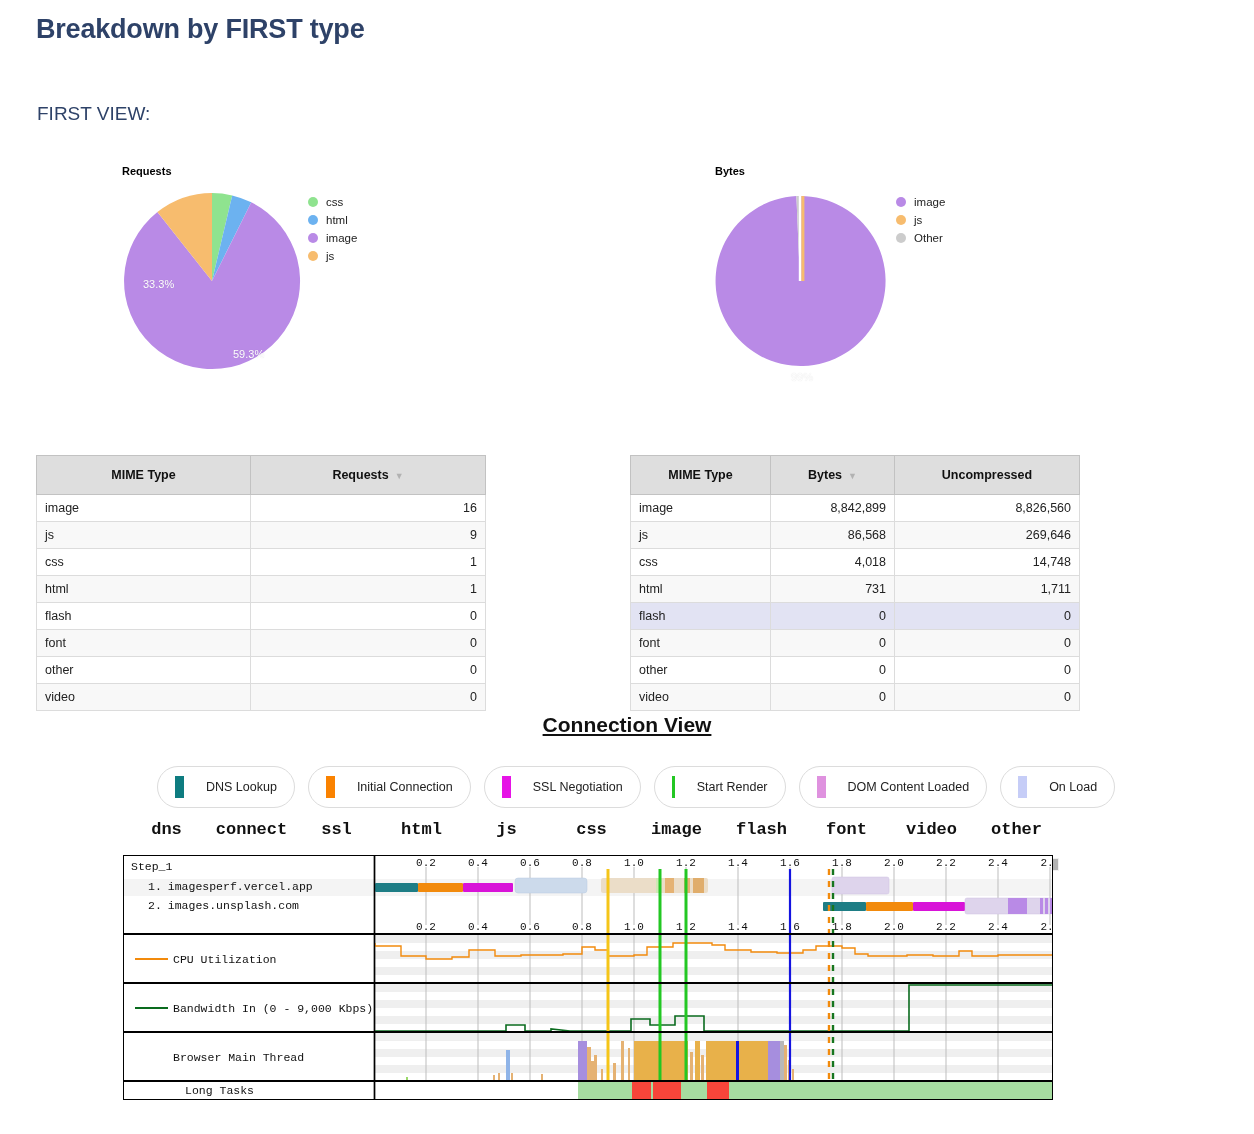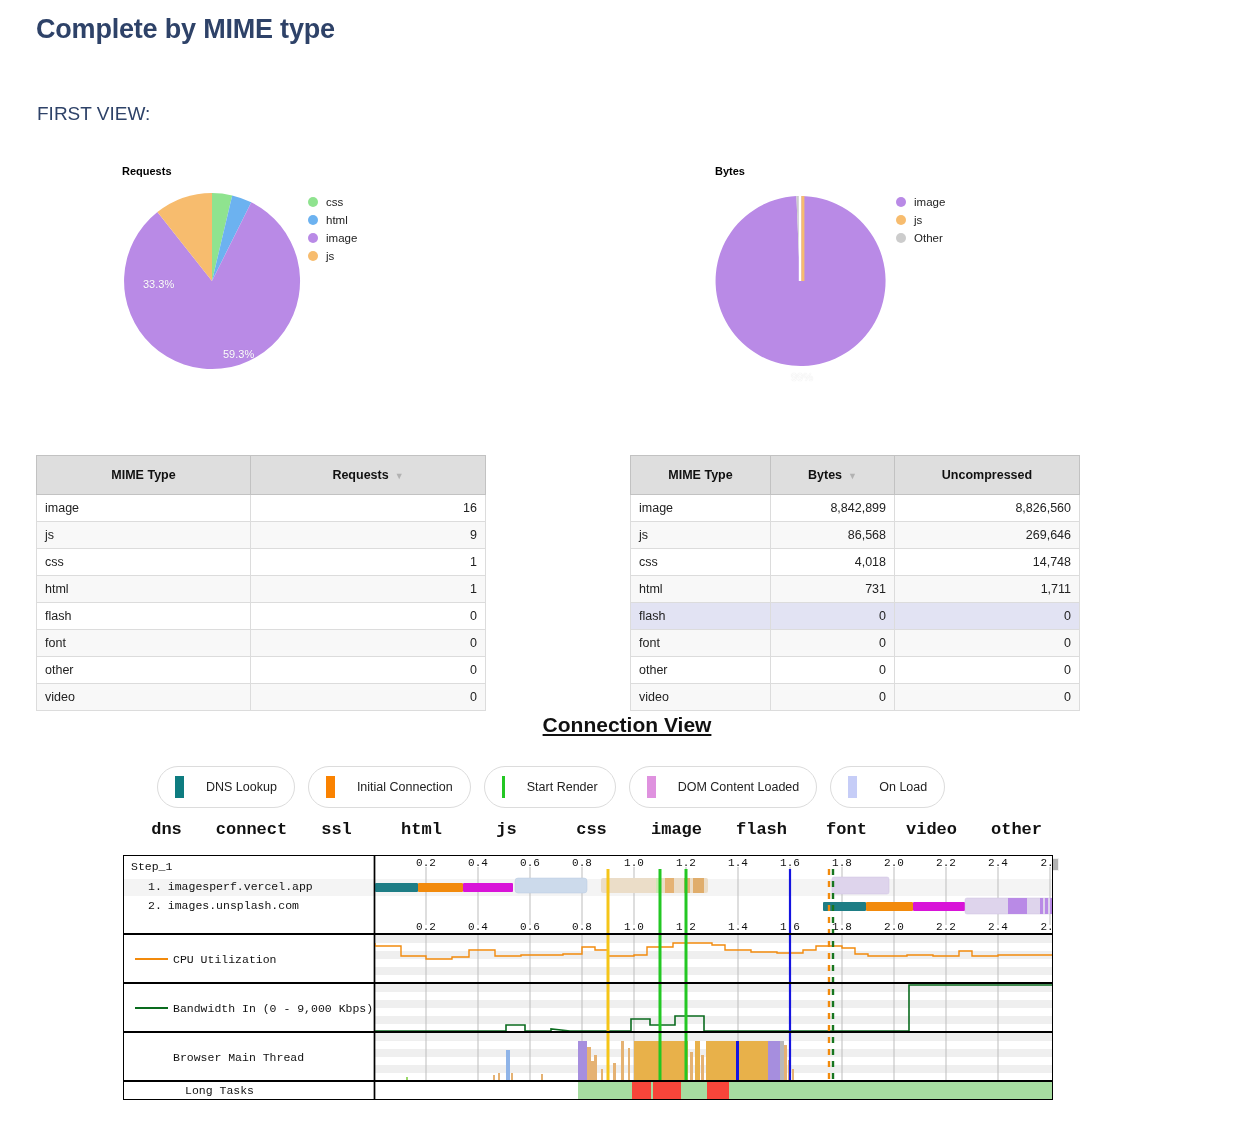--- a/index.html
+++ b/index.html
@@ -68,37 +68,37 @@
   .mk { width:85px; text-align:center; }
   .mk .lbl { font-family:"Liberation Mono", monospace; font-size:17px; color:#111; margin-bottom:19px;font-weight:bold; }
   .mk .sw { height:13px; display:flex; border:1px solid rgba(0,0,0,.06); }
   .mk .sw i { flex:1; display:block; }
   
   #wf { position:absolute; left:123px; top:855px; }
 </style>
 </head>
 <body>
 
-<div class="page-title">Complete by MIME type</div>
+<div class="page-title">Breakdown by FIRST type</div>
 <div class="section-label">FIRST VIEW:</div>
 
 <div class="pie-block" style="left:122px; top:165px;">
   <div class="pie-title">Requests</div>
   <div class="pie-wrap" style="margin-top:14px;">
     <svg width="180" height="180">
 
       <g transform="translate(90,90)">
         <path d="M0,0 L0,-88 A88,88 0 0,1 20.2,-85.6 Z" fill="#8fe38f"></path>
         <path d="M0,0 L20.2,-85.6 A88,88 0 0,1 39.3,-78.7 Z" fill="#6cb2f0"></path>
         <path d="M0,0 L39.3,-78.7 A88,88 0 1,1 -54.6,-68.9 Z" fill="#b98ae6"></path>
         <path d="M0,0 L-54.6,-68.9 A88,88 0 0,1 0,-88 Z" fill="#f7bc6e"></path>
       </g>
     </svg>
     <div class="pie-pct" style="left:21px; top:87px;">33.3%</div>
-    <div class="pie-pct" style="left:101px; top:157px;">59.3%</div>
+    <div class="pie-pct" style="left:111px; top:157px;">59.3%</div>
   </div>
   <div class="pie-legend" style="left:186px; top:28px;">
     <div class="lg-row">
         <span class="sw" style="background:#8fe38f"></span>
         <span>css</span>
       </div>
     <div class="lg-row">
         <span class="sw" style="background:#6cb2f0"></span>
         <span>html</span>
       </div>
@@ -242,20 +242,24 @@
 <div class="cv-title">Connection View</div>
 
 <div class="cv-legend">
   <div class="cv-chip">
       <span class="bar" style="background:#0e7c80"></span>
       <span>DNS Lookup</span>
     </div>
   <div class="cv-chip">
       <span class="bar" style="background:#fa8200"></span>
       <span>Initial Connection</span>
+    </div>
+  <div class="cv-chip">
+      <span class="bar" style="background:#e613e6"></span>
+      <span>SSL Negotiation</span>
     </div>
   <div class="cv-chip">
       <span class="bar thin" style="background:#23c723"></span>
       <span>Start Render</span>
     </div>
   <div class="cv-chip">
       <span class="bar" style="background:#df92df"></span>
       <span>DOM Content Loaded</span>
     </div>
   <div class="cv-chip">

